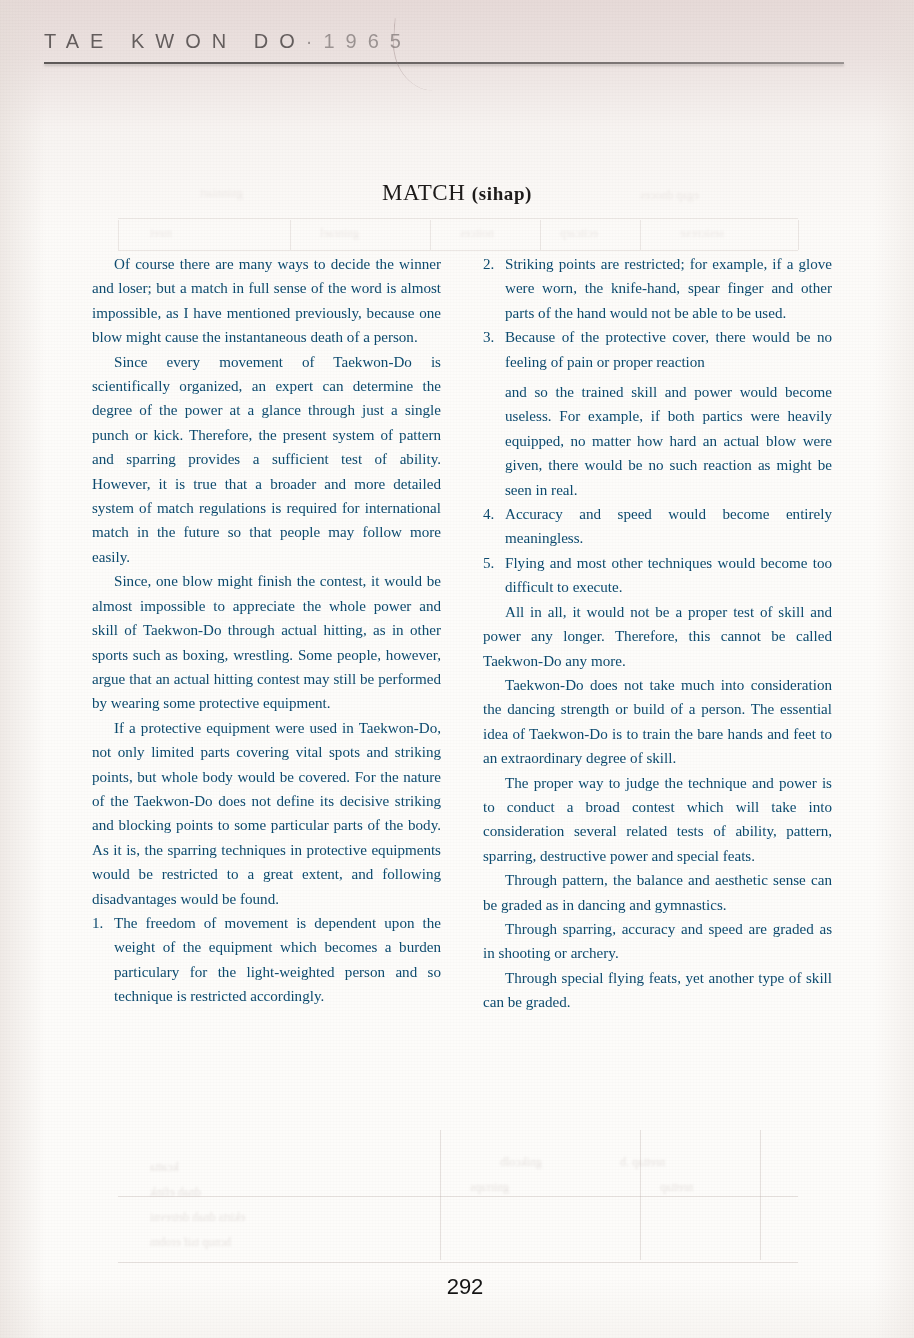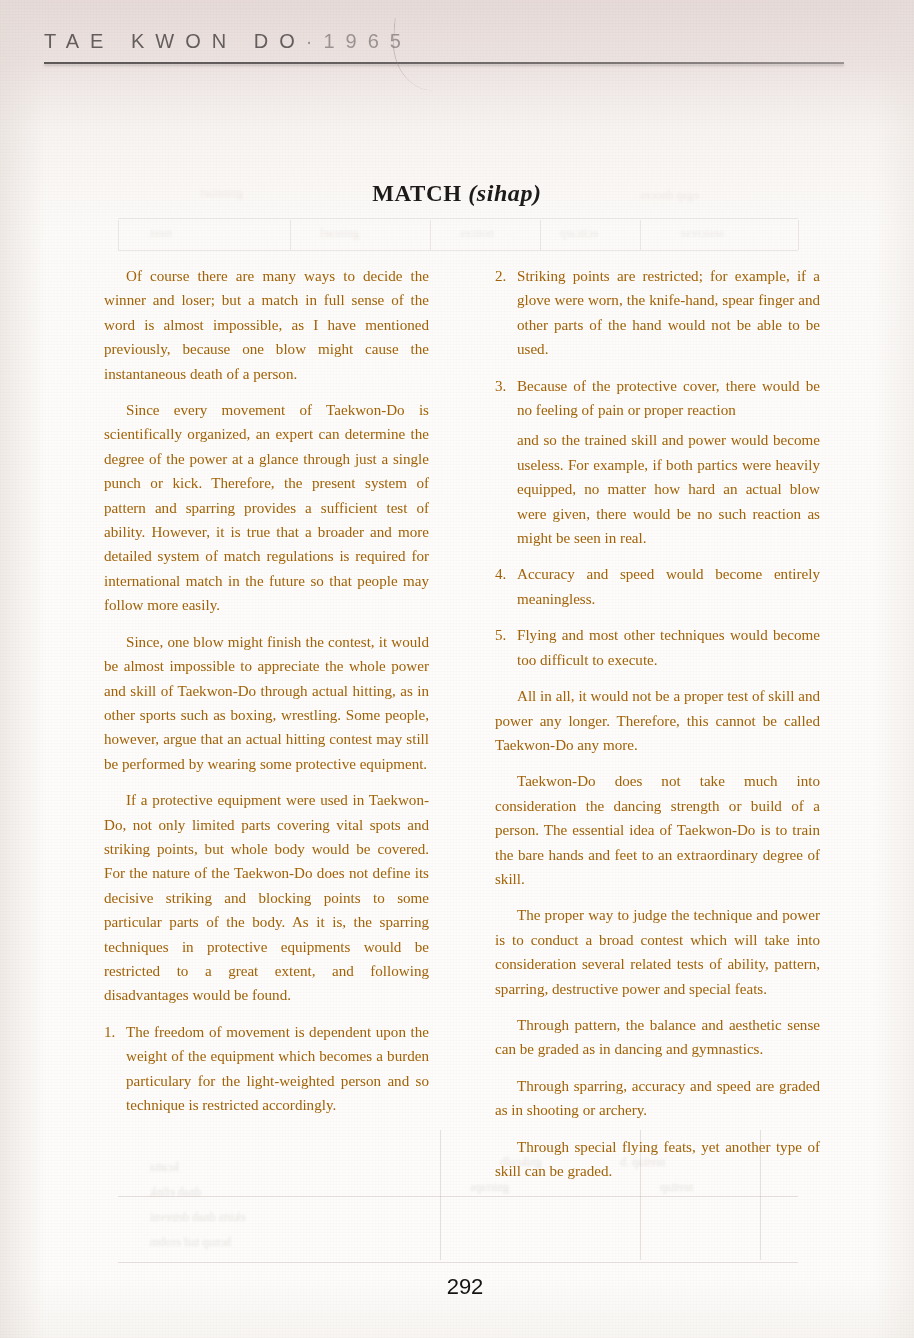--- a/index.html
+++ b/index.html
@@ -135,45 +135,44 @@
     position: absolute;
     top: 180px;
     left: 0;
     width: 914px;
     text-align: center;
     font-size: 23px;
     color: #1d1b1a;
     letter-spacing: 0.6px;
   }
   .title .rom {
+    font-weight: normal;
+  }
+  .title .ital {
     font-weight: bold;
-  }
-  .title .ital {
-    font-style: italic;
-    font-weight: bold;
-    font-size: 24px;
+    font-size: 19px;
   }
 
   
   .columns {
     position: absolute;
     top: 252px;
     left: 92px;
     width: 740px;
     display: flex;
     gap: 42px;
   }
   .col {
     width: 349px;
   }
   p.body, li.body {
-    margin: 12px;
+    margin: 0;
     font-size: 15.1px;
     line-height: 24.4px;
-    color: #a16207;
+    color: #0c4a6e;
     text-align: justify;
     text-justify: inter-word;
     hyphens: none;
   }
   p.body {
     text-indent: 22px;
   }
   ol.numlist {
     margin: 0;
     padding: 0;

